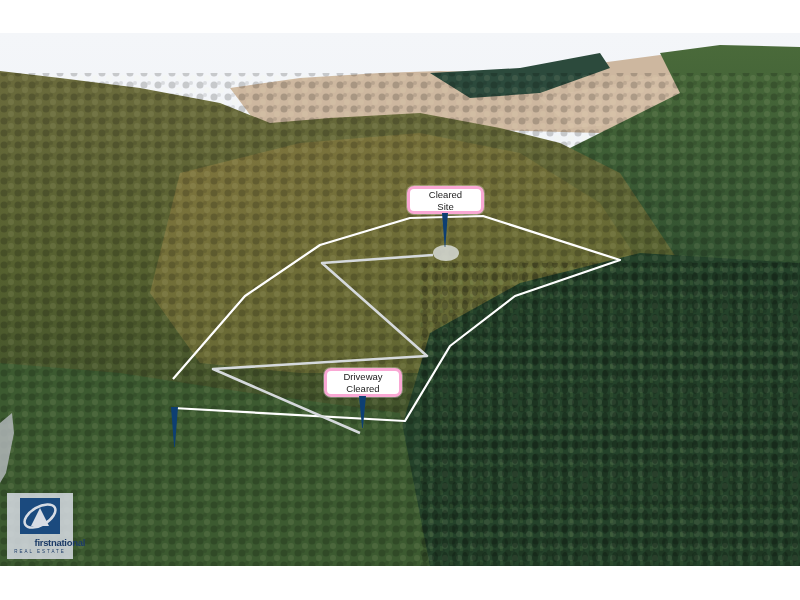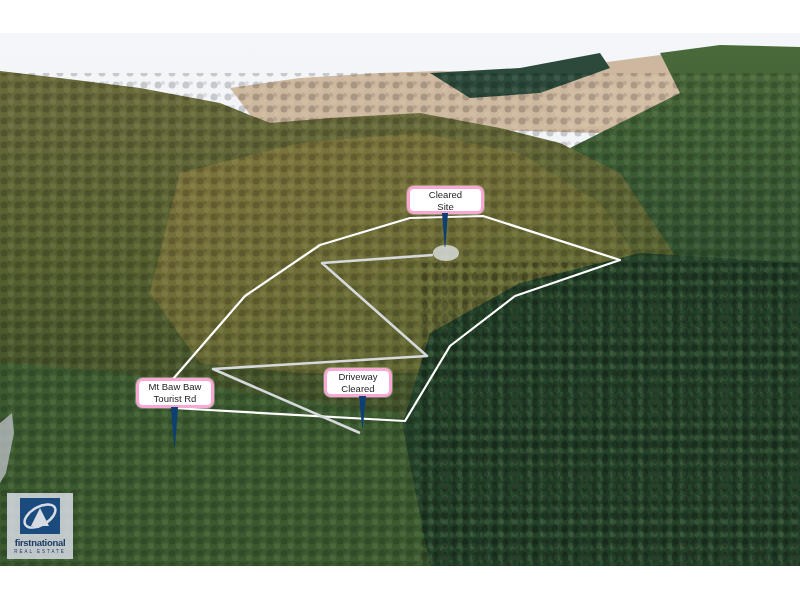--- a/index.html
+++ b/index.html
@@ -5,21 +5,21 @@
   html, body { margin: 0; padding: 0; }
   body { width: 800px; height: 600px; background: #ffffff; position: relative; overflow: hidden; font-family: "Liberation Sans", sans-serif; }
   .photo { position: absolute; left: 0; top: 33px; width: 800px; height: 533px; overflow: hidden; }
   .photo svg.scene { position: absolute; left: 0; top: 0; width: 800px; height: 533px; }
   .overlay { position: absolute; left: 0; top: 0; width: 800px; height: 600px; pointer-events: none; }
   .callout { position: absolute; background: #ffffff; border: 3px solid #f9a8d4; border-radius: 7px; color: #222; font-size: 9.5px; line-height: 12px; text-align: center; box-sizing: border-box; display: flex; flex-direction: column; box-shadow: 0 0 0 1px rgba(255,255,255,0.3); }
   .callout span { display: block; }
   .stem { position: absolute; background: #0d3f73; }
   .logo { position: absolute; left: 7px; top: 493px; width: 66px; height: 66px; background: rgba(215,220,228,0.85); }
   .logo .mark { position: absolute; left: 13px; top: 5px; width: 40px; height: 36px; background: #1b4a7e; }
-  .logo .brand { position: absolute; left: 0; top: 44px; width: 66px; text-align: center; font-size: 9.5px; font-weight: bold; color: #1b3a66; letter-spacing: -0.3px; }
+  .logo .brand { position: absolute; left: 12px; top: 44px; width: 66px; text-align: right; font-size: 9.5px; font-weight: bold; color: #1b3a66; letter-spacing: -0.3px; }
   .logo .sub { position: absolute; left: 0; top: 56px; width: 66px; text-align: center; font-size: 4.5px; color: #1b3a66; letter-spacing: 2px; }
 </style>
 </head>
 <body>
 
 <div class="photo">
   <svg class="scene" viewBox="0 0 800 533" xmlns="http://www.w3.org/2000/svg">
     <defs>
       <linearGradient id="sky" x1="0" y1="0" x2="0" y2="1">
         <stop offset="0" stop-color="#f4f6f9"></stop>
@@ -80,27 +80,23 @@
 </div>
 
 <div class="overlay">
 
   <div class="callout" style="left:407px; top:186px; width:77px; height:28px;">
     <span>Cleared</span>
     <span>Site</span>
   </div>
   <div class="stem" style="left:442px; top:213px; width:6px; height:34px; clip-path: polygon(0 0,100% 0,55% 100%,45% 100%);"></div>
 
-  <div class="callout" style="left:136px; top:378px; width:78px; height:30px;">
-    <span>Mt Baw Baw</span>
-    <span>Tourist Rd</span>
-  </div>
   <div class="stem" style="left:171px; top:407px; width:7px; height:40px; clip-path: polygon(0 0,100% 0,55% 100%,45% 100%);"></div>
 
-  <div class="callout" style="left:324px; top:368px; width:68px; height:29px;">
+  <div class="callout" style="left:324px; top:368px; width:78px; height:29px;">
     <span>Driveway</span>
     <span>Cleared</span>
   </div>
   <div class="stem" style="left:359px; top:396px; width:7px; height:32px; clip-path: polygon(0 0,100% 0,55% 100%,45% 100%);"></div>
 
   <div class="logo">
     <div class="mark">
       <svg width="40" height="36" viewBox="0 0 40 36" xmlns="http://www.w3.org/2000/svg">
         <ellipse cx="20" cy="18" rx="17" ry="9" fill="none" stroke="#d7dce4" stroke-width="2.5" transform="rotate(-30 20 18)"></ellipse>
         <polygon points="20,10 29,28 11,28" fill="#d7dce4"></polygon>

